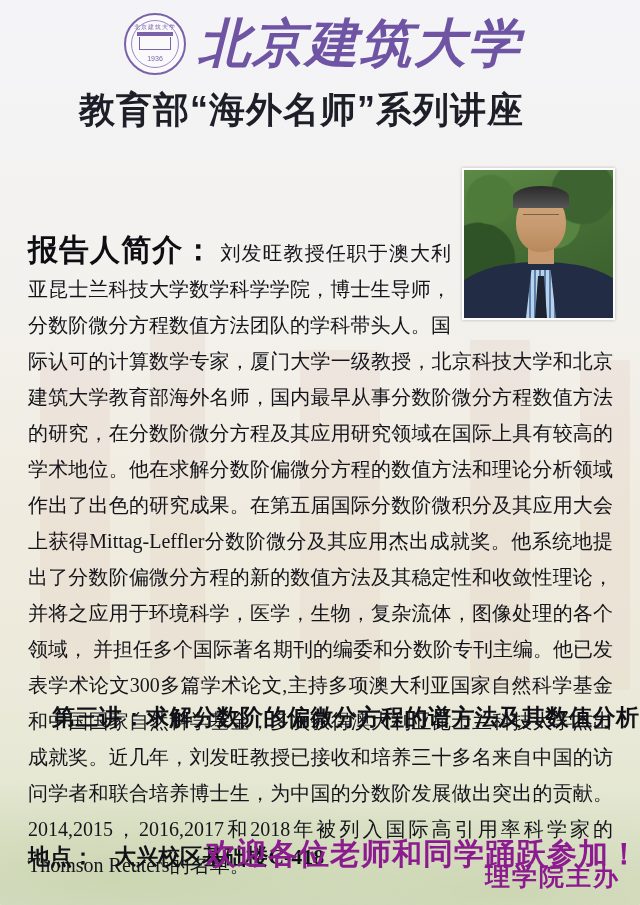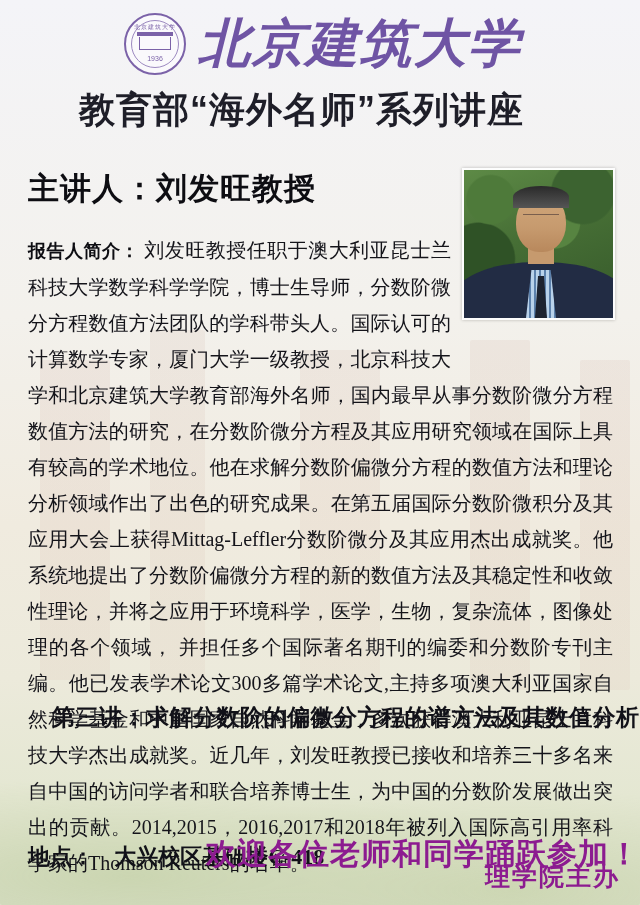--- a/index.html
+++ b/index.html
@@ -56,21 +56,21 @@
   .photo .hair{position:absolute;left:49px;top:16px;width:56px;height:22px;border-radius:50% 50% 0 0;
     background:linear-gradient(180deg,#2a2a2a,#555);}
   .photo .glasses{position:absolute;left:59px;top:44px;width:36px;height:7px;
     border-top:1.5px solid #433;opacity:.6;}
 
   
   .bio{position:absolute;left:28px;top:232px;width:585px;
     font-family:"Liberation Serif",serif;font-size:20px;line-height:36px;color:#14141a;
     text-align:justify;}
   .bio .spacer{float:right;width:162px;height:110px;}
-  .bio .bio-label{font-family:"Liberation Sans",sans-serif;font-weight:900;font-size:18px;color:#0d0d12;}
+  .bio .bio-label{font-family:"Liberation Sans",sans-serif;font-weight:900;font-size:30px;color:#0d0d12;}
 
   
   .lecture-topic{position:absolute;left:28px;top:702px;font-weight:700;font-size:23px;color:#111118;letter-spacing:.5px;margin-left:24px;}
   .info-line{position:absolute;left:28px;font-size:22px;color:#111118;}
   .info-time{top:746px;}
   .info-place{top:828px;margin-top:14px;}
   .info-line .lbl{font-weight:900;margin-right:14px;}
   .info-line .val{font-weight:700;font-family:"Liberation Serif",serif;}
 
   
@@ -94,21 +94,20 @@
   <div class="logo">
     <div class="inner"></div>
     <div class="arc-text">北京建筑大学</div>
     <div class="roof"></div>
     <div class="building"></div>
     <div class="year">1936</div>
   </div>
   <div class="uni-name">北京建筑大学</div>
   <div class="series-title">教育部“海外名师”系列讲座</div>
 
-  <div class="speaker">主讲人：刘发旺教授</div>
   <div class="photo">
     <div class="shoulders"></div>
     <div class="neck"></div>
     <div class="shirt"></div>
     <div class="tie"></div>
     <div class="face"></div>
     <div class="hair"></div>
     <div class="glasses"></div>
   </div>
 

